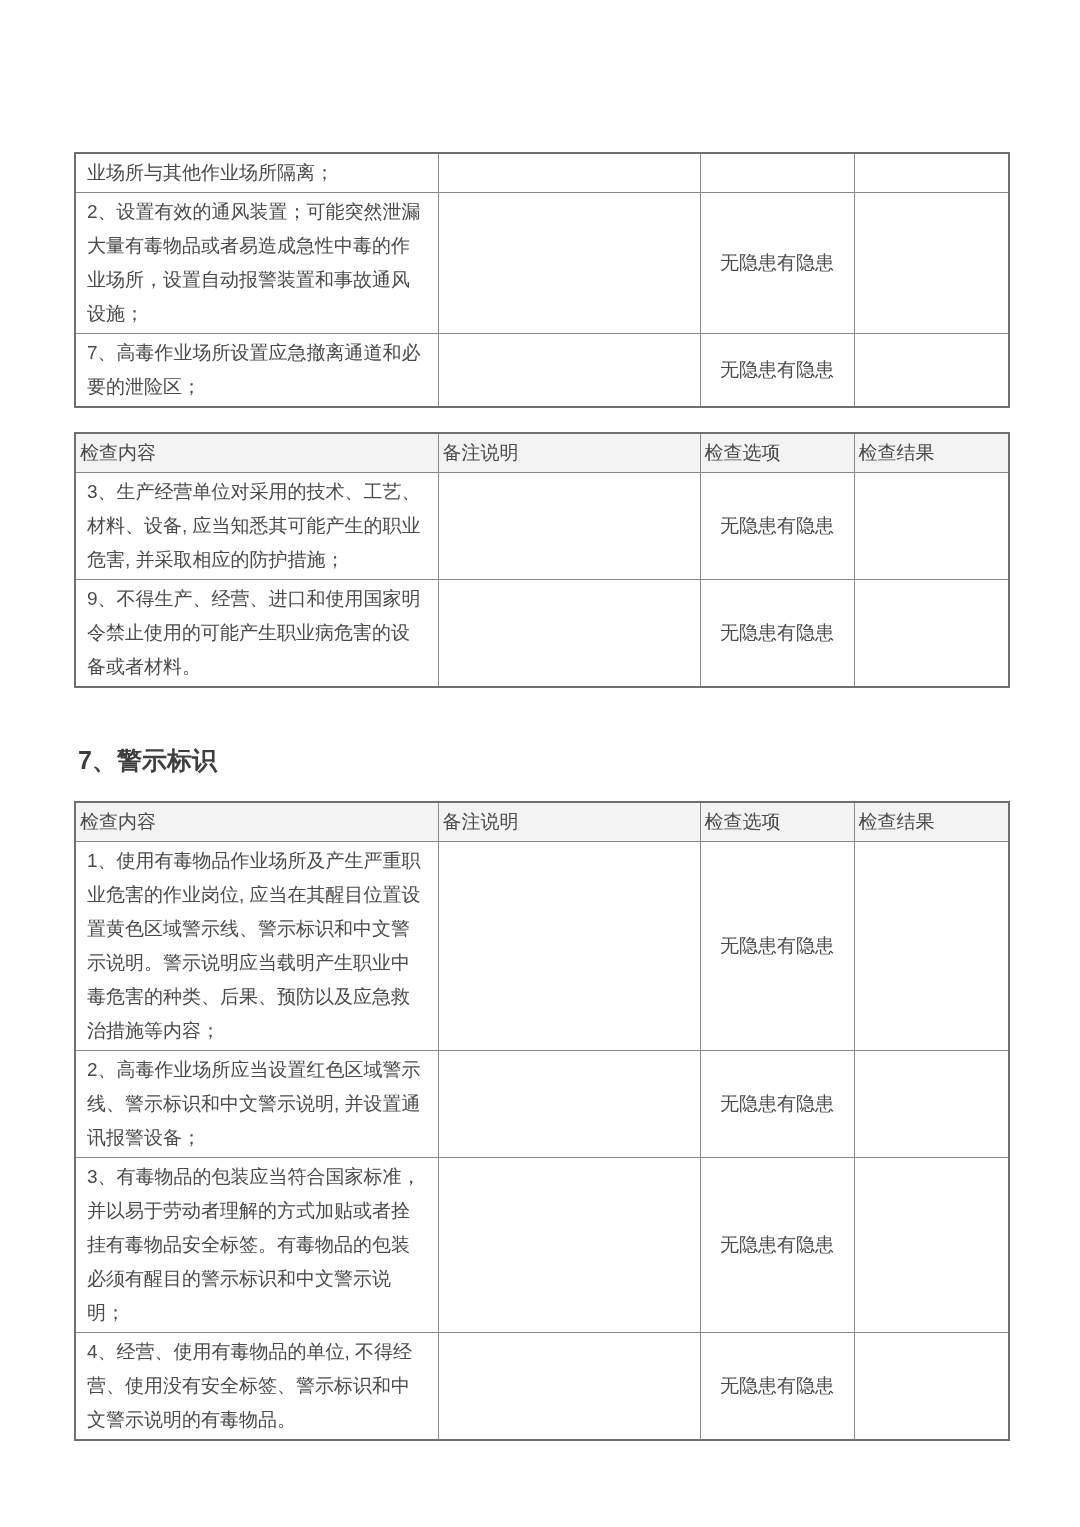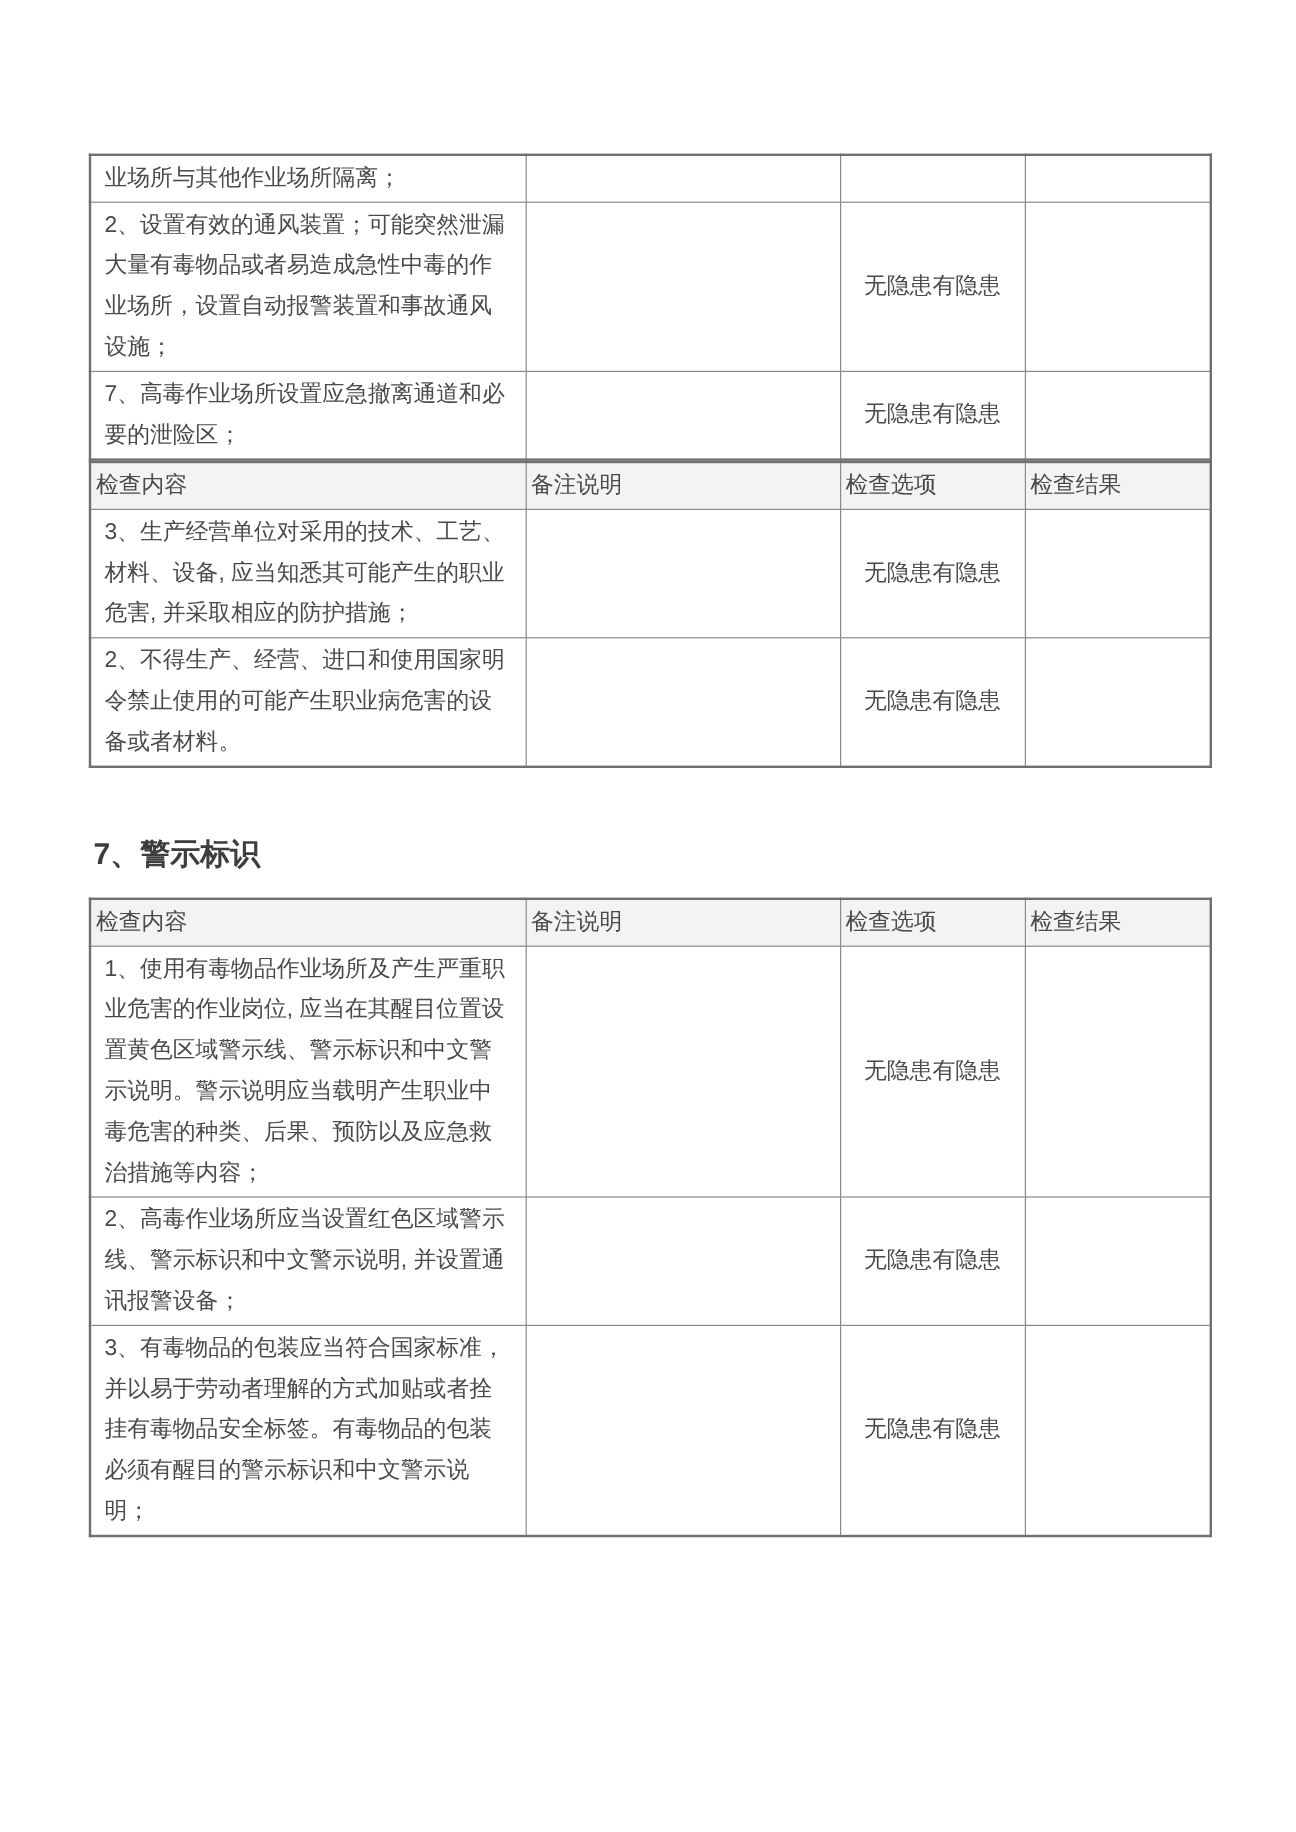--- a/index.html
+++ b/index.html
@@ -18,20 +18,21 @@
     font-family:"Liberation Sans","DejaVu Sans",sans-serif;
     color:var(--text);
     overflow:hidden;
   }
   .content{padding:128px 0 0 74px;}
   table.check{
     border-collapse:collapse;
     table-layout:fixed;
     width:934px;
     border:2px solid var(--border-outer);
+    margin-top:24px;
   }
   col.w1{width:363px;}
   col.w2{width:262px;}
   col.w3{width:154px;}
   col.w4{width:155px;}
   td,th{
     border:1px solid var(--border);
     font-size:19px;
     line-height:34px;
     vertical-align:middle;
@@ -106,21 +107,21 @@
       </tr>
     </thead>
     <tbody>
       <tr>
         <td class="content-cell">3、生产经营单位对采用的技术、工艺、材料、设备, 应当知悉其可能产生的职业危害, 并采取相应的防护措施；</td>
         <td class="note-cell"></td>
         <td class="options-cell">无隐患有隐患</td>
         <td class="result-cell"></td>
       </tr>
       <tr>
-        <td class="content-cell">2、不得生产、经营、进口和使用国家明令禁止使用的可能产生职业病危害的设备或者材料。</td>
+        <td class="content-cell">9、不得生产、经营、进口和使用国家明令禁止使用的可能产生职业病危害的设备或者材料。</td>
         <td class="note-cell"></td>
         <td class="options-cell">无隐患有隐患</td>
         <td class="result-cell"></td>
       </tr>
     </tbody>
   </table>
 
   <div class="section-title">7、警示标识</div>
   <table class="check">
     <colgroup>
@@ -149,16 +150,22 @@
         <td class="note-cell"></td>
         <td class="options-cell">无隐患有隐患</td>
         <td class="result-cell"></td>
       </tr>
       <tr>
         <td class="content-cell">3、有毒物品的包装应当符合国家标准，并以易于劳动者理解的方式加贴或者拴挂有毒物品安全标签。有毒物品的包装必须有醒目的警示标识和中文警示说明；</td>
         <td class="note-cell"></td>
         <td class="options-cell">无隐患有隐患</td>
         <td class="result-cell"></td>
       </tr>
+      <tr>
+        <td class="content-cell">4、经营、使用有毒物品的单位, 不得经营、使用没有安全标签、警示标识和中文警示说明的有毒物品。</td>
+        <td class="note-cell"></td>
+        <td class="options-cell">无隐患有隐患</td>
+        <td class="result-cell"></td>
+      </tr>
     </tbody>
   </table>
 
 </div>
 
 </body></html>

